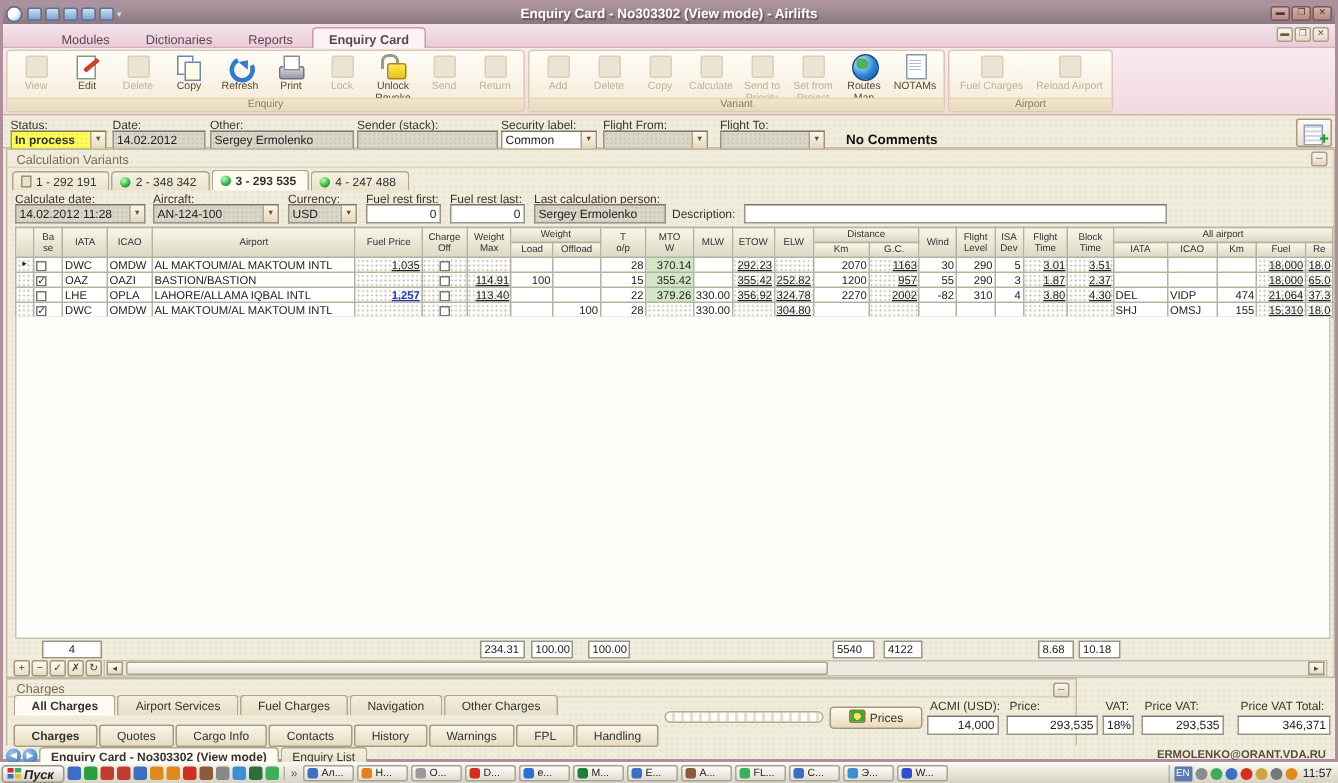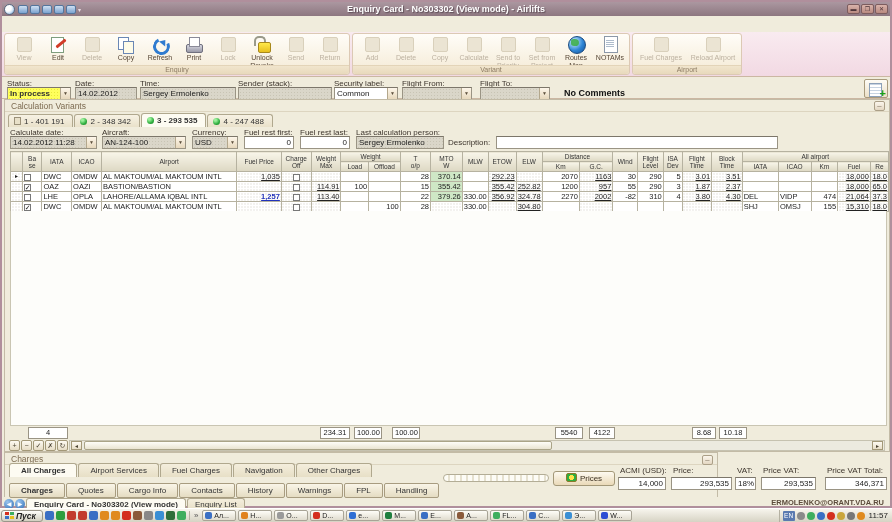--- a/index.html
+++ b/index.html
@@ -73,21 +73,21 @@
 .rtable td{font-size:7.5px;line-height:9px;background:#fff}
 .rtable td.r{text-align:right}
 .rtable td.c{text-align:center}
 .rtable td.hatch{background-image:radial-gradient(#cfccc0 30%,transparent 32%);background-size:3px 3px}
 .rtable td.green{background:#cfe7c6}
 .rtable td .lnk{text-decoration:underline;color:#222}
 .rtable td .lnk.blue{color:#2233bb;font-weight:bold}
 .cb{display:inline-block;width:7px;height:7px;border:1px solid #777;background:#fff;font-size:7px;line-height:6px;text-align:center;vertical-align:middle;color:#222}
 .gridvoid{position:absolute;left:5px;top:111px;width:877px;height:215px;background:#fdfdfa;border:1px solid #c9c5b2;border-top:none}
 
-.totbox{position:absolute;height:12px;border:1px solid #9a9484;background:#fff;font-size:7.5px;line-height:10px;text-align:center;padding:0 2px}
+.totbox{position:absolute;height:12px;border:1px solid #9a9484;background:#fff;font-size:7.5px;line-height:10px;text-align:left;padding:0 2px}
 .navrow{position:absolute;left:2px;top:340px;height:11px;right:2px}
 .navbtn{position:absolute;top:0;width:11px;height:11px;background:linear-gradient(#fdfaf2,#e7ddc6);border:1px solid #a39878;border-radius:2px;font-size:7px;line-height:9px;text-align:center;color:#4c4434}
 .scrolltrack{position:absolute;left:62px;right:2px;top:0;height:11px;background:#eceadf;border:1px solid #c6c2b0}
 .scrollthumb{position:absolute;left:14px;top:0;width:468px;height:9px;background:linear-gradient(#fefdf8,#e9e4d2);border:1px solid #aaa488;border-radius:2px}
 .scrollarr{position:absolute;top:0;width:11px;height:9px;background:linear-gradient(#fdfaf2,#e7ddc6);border:1px solid #a39878;font-size:6px;line-height:8px;text-align:center;color:#4c4434}
 
 .chargespanel{position:absolute;left:2px;top:450px;width:714px;height:45px;border:1px solid #c3bba6;border-bottom:none}
 .ctabs{position:absolute;display:flex;align-items:flex-end}
 .ctab{font-size:8px;color:#333;padding:2px 11px;border:1px solid #b0a88e;border-bottom:none;border-radius:3px 3px 0 0;background:linear-gradient(#f4eedd,#e7dfc6);margin-right:1px}
 .ctab.active{background:#fdfbf2;font-weight:bold}
@@ -132,20 +132,28 @@
         <i class="dd">▾</i>
       </span>
     <span class="tb-title">Enquiry Card - No303302 (View mode)  -  Airlifts</span>
     <span class="winbtns">
       <span>▬</span>
       <span>❐</span>
       <span>✕</span>
     </span>
   </div>
 
+  <div class="tabstrip">
+    <span id="menutabs"><span class="rtab">Modules</span><span class="rtab">Dictionaries</span><span class="rtab">Reports</span><span class="rtab active">Enquiry Card</span></span>
+    <span class="minibtns">
+      <span>▬</span>
+      <span>❐</span>
+      <span>✕</span>
+    </span>
+  </div>
 
   <div class="ribbon" id="ribbon">
       <div class="rgroup">
         <div class="rbtn disabled">
           <div class="ic ghost"></div>
           <div>View</div>
         </div>
         <div class="rbtn">
           <div class="ic edit"></div>
           <div>Edit</div>
@@ -230,41 +238,41 @@
         </div>
         <div class="glabel">Airport</div>
       </div>
     </div>
 
   <div class="headform">
     <span class="flabel" style="left:5px;top:2px">Status:</span>
     <span class="fbox combo yellow" style="left:5px;top:10px;width:64px"><span>In process</span><span class="arr">▼</span></span>
     <span class="flabel" style="left:73px;top:2px">Date:</span>
     <span class="fbox gray" style="left:73px;top:10px;width:62px">14.02.2012</span>
-    <span class="flabel" style="left:138px;top:2px">Time:</span>
+    <span class="flabel" style="left:138px;top:2px">Other:</span>
     <span class="fbox gray" style="left:138px;top:10px;width:96px">Sergey Ermolenko</span>
     <span class="flabel" style="left:236px;top:2px">Sender (stack):</span>
     <span class="fbox gray" style="left:236px;top:10px;width:94px"></span>
     <span class="flabel" style="left:332px;top:2px">Security label:</span>
     <span class="fbox combo" style="left:332px;top:10px;width:64px"><span>Common</span><span class="arr">▼</span></span>
     <span class="flabel" style="left:400px;top:2px">Flight From:</span>
     <span class="fbox combo gray" style="left:400px;top:10px;width:70px"><span></span><span class="arr">▼</span></span>
     <span class="flabel" style="left:478px;top:2px">Flight To:</span>
     <span class="fbox combo gray" style="left:478px;top:10px;width:70px"><span></span><span class="arr">▼</span></span>
     <span class="nocomments" style="left:562px;top:11px">No Comments</span>
     <span class="addbtn" style="left:862px;top:2px"></span>
   </div>
 
   <div class="calcpanel">
     <div class="panelhead">Calculation Variants</div>
     <span class="collbtn" style="right:4px;top:1px">─</span>
     <div class="vtabs" id="vtabs">
         <span class="vtab">
           <span class="page"></span>
-          <span>1 - 401 191</span>
+          <span>1 - 292 191</span>
         </span>
         <span class="vtab">
           <span class="ball"></span>
           <span>2 - 348 342</span>
         </span>
         <span class="vtab active">
           <span class="ball"></span>
           <span>3 - 293 535</span>
         </span>
         <span class="vtab">

